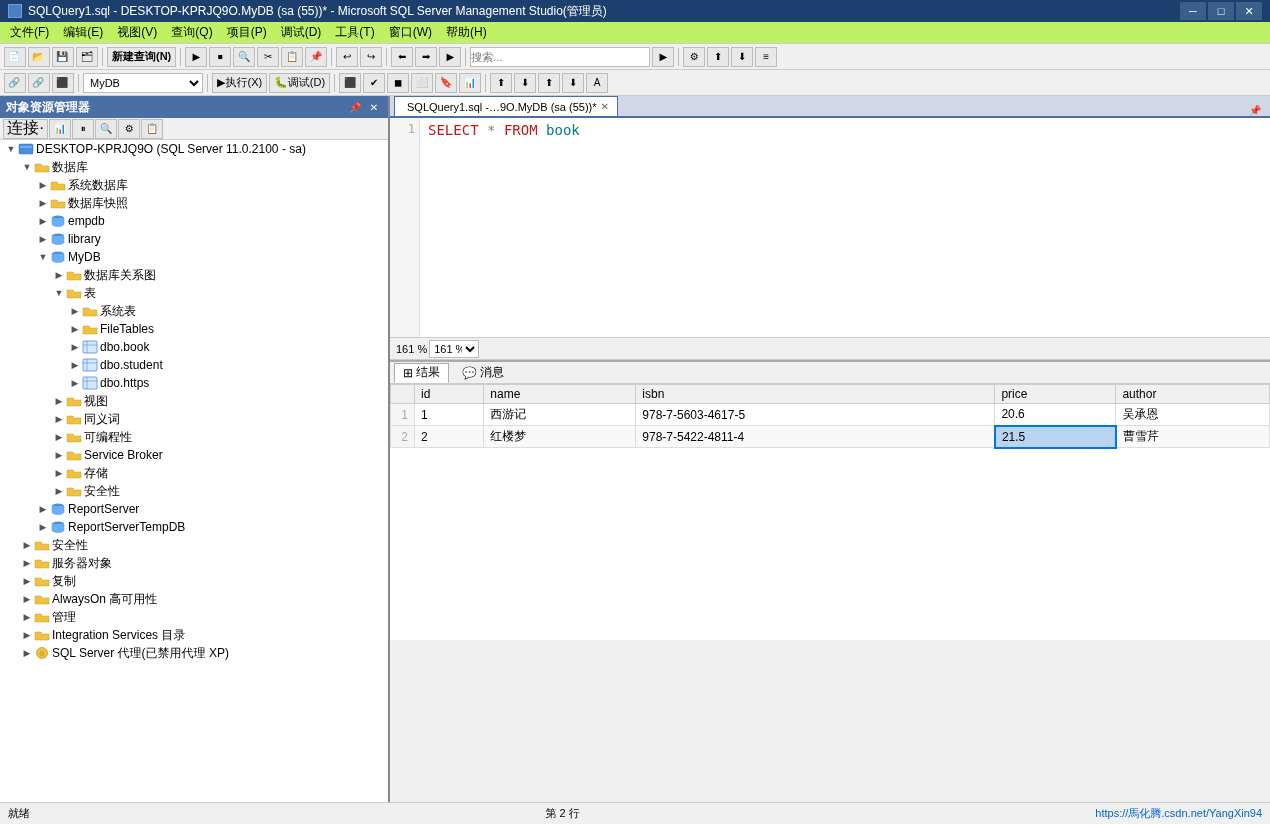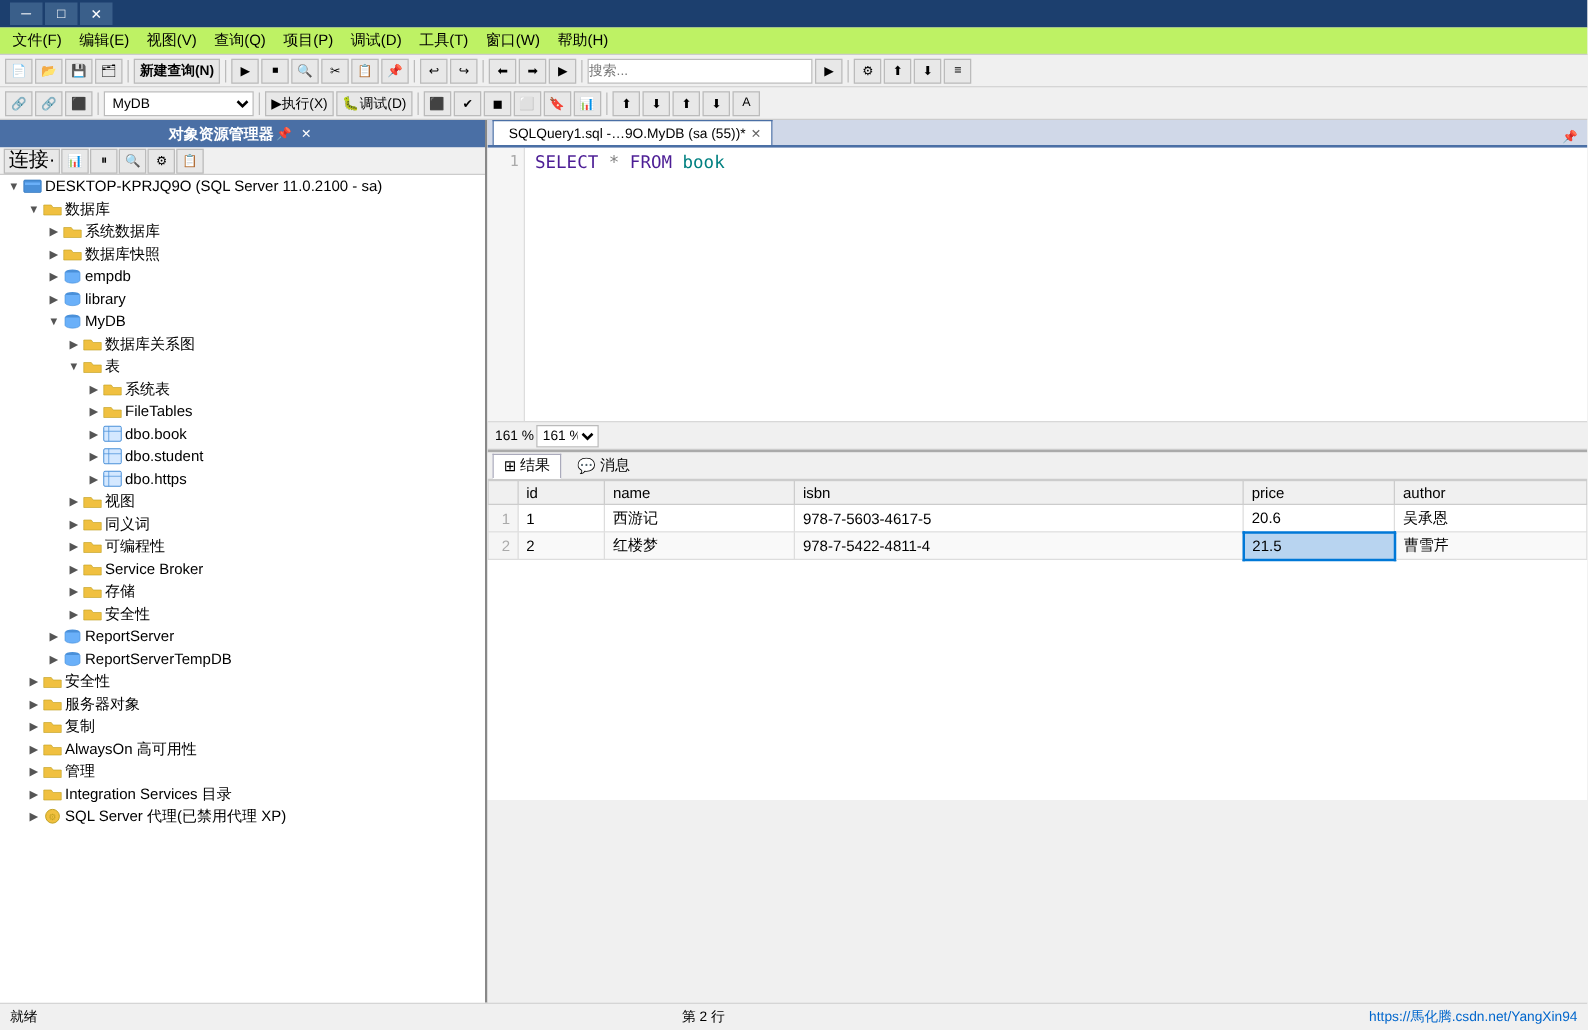--- a/index.html
+++ b/index.html
@@ -90,21 +90,21 @@
       overflow: hidden;
     }
     .sidebar-header {
       background: #4a6fa5;
       color: white;
       padding: 3px 6px;
       font-size: 12px;
       font-weight: bold;
       display: flex;
       align-items: center;
-      justify-content: center;
+      justify-content: space-between;
       height: 22px;
     }
     .sidebar-toolbar {
       background: #f0f0f0;
       border-bottom: 1px solid #ccc;
       height: 22px;
       display: flex;
       align-items: center;
       padding: 1px 3px;
       gap: 1px;
@@ -188,21 +188,21 @@
       font-family: Consolas, monospace;
       min-width: 30px;
       text-align: right;
     }
     .sql-content {
       padding: 4px 8px;
       font-family: Consolas, monospace;
       font-size: 14px;
       flex: 1;
     }
-    .kw-blue { color: #4c1d95; }
+    .kw-blue { color: #b91c1c; }
     .kw-gray { color: #808080; }
     .kw-teal { color: #008080; }
 
     
     .zoom-bar {
       background: #f0f0f0;
       border-bottom: 1px solid #ccc;
       height: 22px;
       display: flex;
       align-items: center;
@@ -282,20 +282,24 @@
     }
 
     .sidebar-pin-btn {
       display: flex; gap: 2px;
     }
   </style>
 </head>
 <body>
 
 <div class="title-bar">
+  <div class="title-bar-left">
+    <span class="title-bar-icon"></span>
+    <span>SQLQuery1.sql - DESKTOP-KPRJQ9O.MyDB (sa (55))* - Microsoft SQL Server Management Studio(管理员)</span>
+  </div>
   <div class="title-bar-controls">
     <button class="title-bar-btn">─</button>
     <button class="title-bar-btn">□</button>
     <button class="title-bar-btn close">✕</button>
   </div>
 </div>
 
 <div class="menu-bar">
   <span class="menu-item">文件(F)</span>
   <span class="menu-item">编辑(E)</span>

